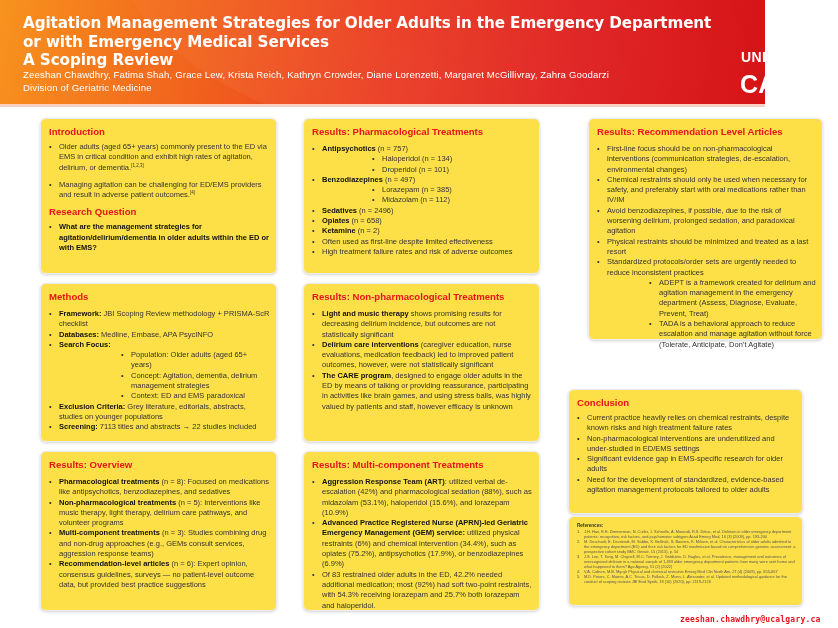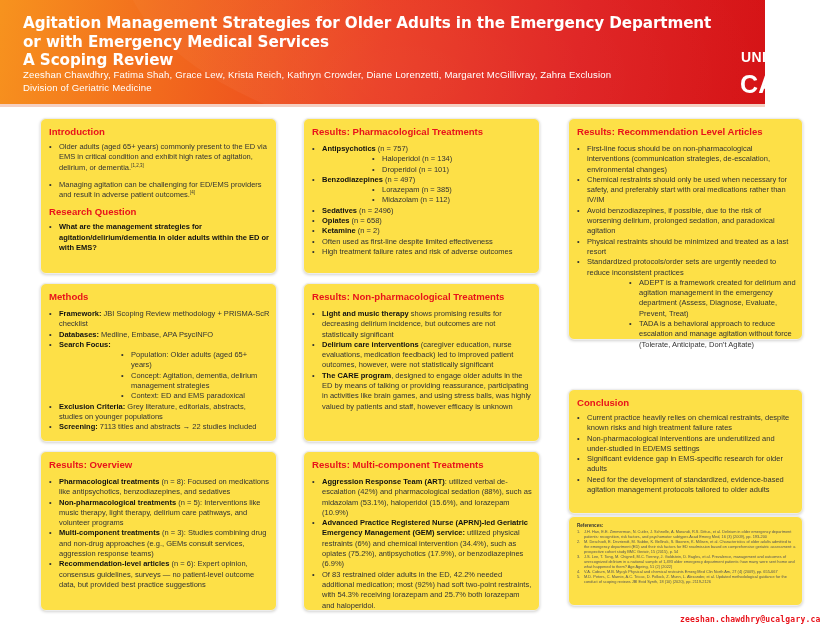--- a/index.html
+++ b/index.html
@@ -61,21 +61,21 @@
   li.sub { padding-left: 10px; margin-left: 72px; }
   li b { color: #111; }
   sup { font-size: 4.5px; vertical-align: super; line-height: 0; }
 
   #p-intro { left: 40px; top: 118px; width: 235px; height: 154px; }
   #p-methods { left: 40px; top: 283px; width: 235px; height: 157px; }
   #p-overview { left: 40px; top: 451px; width: 235px; height: 158px; }
   #p-pharm { left: 303px; top: 118px; width: 235px; height: 154px; }
   #p-nonpharm { left: 303px; top: 283px; width: 235px; height: 157px; }
   #p-multi { left: 303px; top: 451px; width: 235px; height: 158px; }
-  #p-rec { left: 568px; top: 118px; width: 233px; height: 220px; }
+  #p-rec { left: 588px; top: 118px; width: 233px; height: 220px; }
   #p-concl { left: 568px; top: 389px; width: 233px; height: 123px; }
   #p-refs { left: 568px; top: 516px; width: 233px; height: 88px; }
 
   .inner { position: absolute; left: 8px; top: 7px; right: 6px; }
   .refs-title { font-weight: bold; font-size: 4.6px; line-height: 6px; color: #333; }
   .refs li { font-size: 3.9px; line-height: 5px; padding-left: 7px; color: #555; }
   .refs li::before { content: none; }
   .refs .num { position: absolute; left: 0; top: 0; }
   .email {
     position: absolute; left: 680px; top: 615px;
@@ -88,21 +88,21 @@
 <body>
 
 <div class="header">
   <div class="swoosh"></div>
   <div class="title">
     <div>Agitation Management Strategies for Older Adults in the Emergency Department</div>
     <div>or with Emergency Medical Services</div>
     <div>A Scoping Review</div>
   </div>
   <div class="authors">
-    <div>Zeeshan Chawdhry, Fatima Shah, Grace Lew, Krista Reich, Kathryn Crowder, Diane Lorenzetti, Margaret McGillivray, Zahra Exclusion</div>
+    <div>Zeeshan Chawdhry, Fatima Shah, Grace Lew, Krista Reich, Kathryn Crowder, Diane Lorenzetti, Margaret McGillivray, Zahra Goodarzi</div>
     <div>Division of Geriatric Medicine</div>
   </div>
   <div class="logo">
     <svg width="26" height="32" viewBox="0 0 26 32">
       <path d="M1 1 H25 V16 C25 24 19 29 13 31 C7 29 1 24 1 16 Z" fill="#e8c21c" stroke="#8a1212" stroke-width="1.2"></path>
       <rect x="1.5" y="1.5" width="23" height="7" fill="#c8102e"></rect>
       <polygon points="13,2.5 14,5 16.5,5 14.5,6.5 15.2,8 13,7 10.8,8 11.5,6.5 9.5,5 12,5" fill="#e8c21c"></polygon>
       <rect x="4" y="3.5" width="3.5" height="3" fill="#e8c21c"></rect>
       <rect x="18.5" y="3.5" width="3.5" height="3" fill="#e8c21c"></rect>
       <path d="M4 11 L13 27 L22 11 L19 11 L13 22 L7 11 Z" fill="#c8102e"></path>

